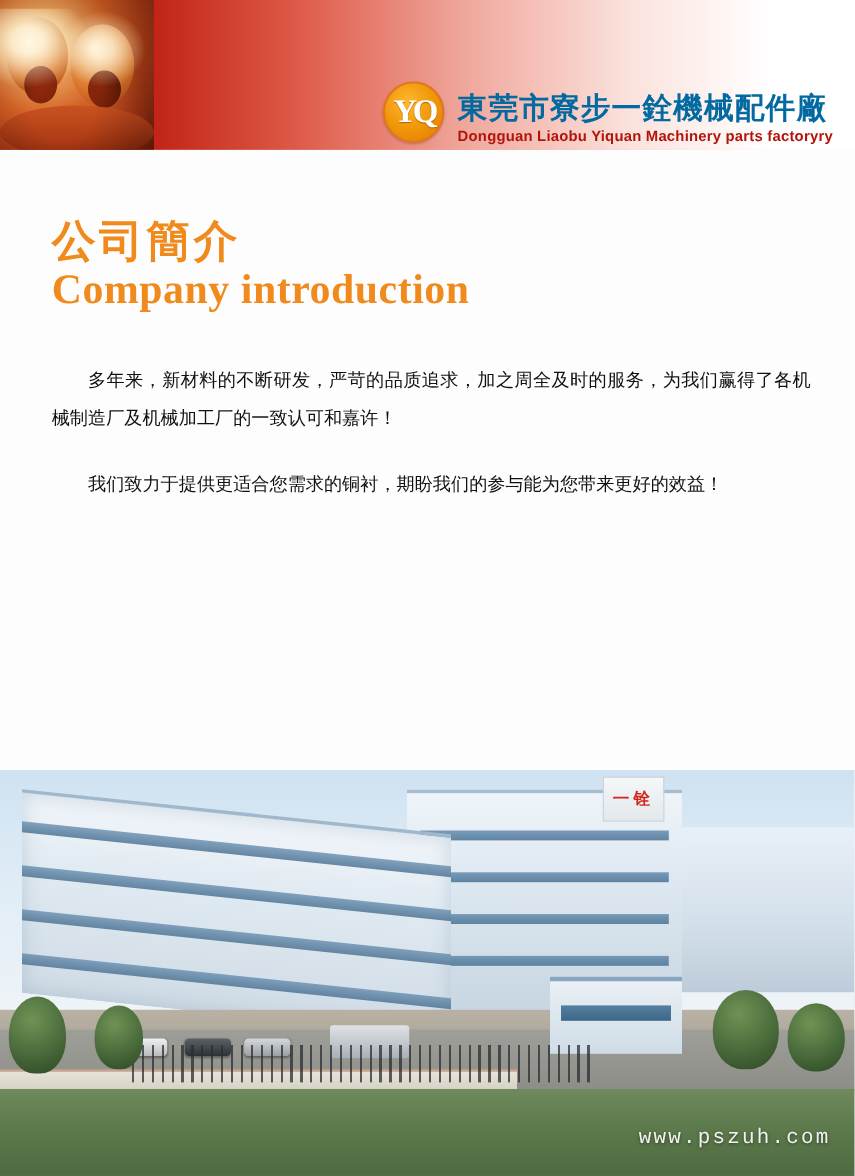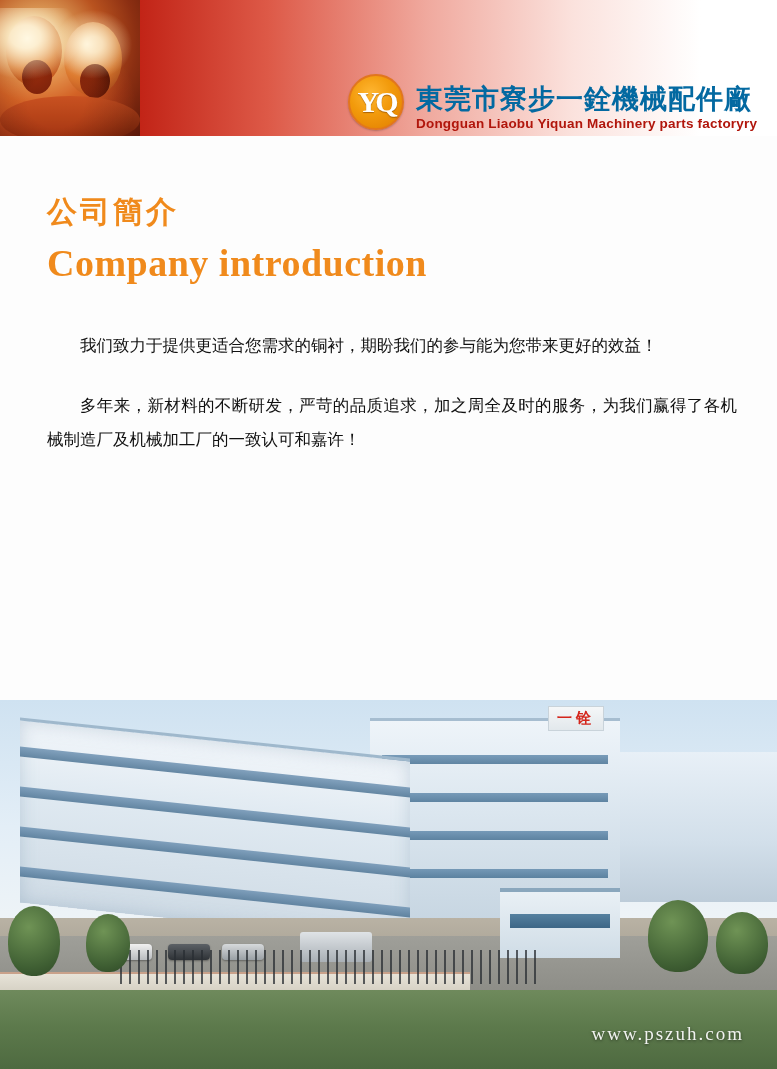--- a/index.html
+++ b/index.html
@@ -125,21 +125,21 @@
     margin-top: 5px;
     white-space: nowrap;
   }
 
   
   .title-cn {
     position: absolute;
     left: 47px;
     top: 192px;
     font-family: "DejaVu Sans", sans-serif;
-    font-size: 30px;
+    font-size: 40px;
     font-weight: bold;
     color: #f08a1c;
     letter-spacing: 3px;
   }
   .title-en {
     position: absolute;
     left: 47px;
     top: 241px;
     font-family: "Liberation Serif", serif;
     font-size: 38px;
@@ -218,21 +218,21 @@
 
   .bldg-far {
     position: absolute;
     left: 600px; top: 52px; width: 177px; height: 150px;
     background: linear-gradient(180deg, #e8f0f7 0%, #d2dfea 60%, #bdccd9 100%);
   }
 
   .rooftop-sign {
     position: absolute;
     left: 548px; top: 6px;
-    padding: 2px 8px;
+    padding: 10px 8px;
     background: linear-gradient(180deg, #f5f7f8, #e2e8ec);
     border: 1px solid #c9d3da;
     color: #d4261c;
     font-family: "DejaVu Sans", sans-serif;
     font-size: 15px;
     font-weight: bold;
     letter-spacing: 4px;
   }
 
   .ground {
@@ -283,23 +283,23 @@
     position: absolute; border-radius: 50% 50% 45% 45%;
     background: radial-gradient(circle at 40% 30%, #6f9355, #3f5f33 70%, #2e4726 100%);
   }
   .t1 { left: 8px;  top: 206px; width: 52px; height: 70px; }
   .t2 { left: 86px; top: 214px; width: 44px; height: 58px; }
   .t3 { left: 648px; top: 200px; width: 60px; height: 72px; }
   .t4 { left: 716px; top: 212px; width: 52px; height: 62px; }
 
   .watermark {
     position: absolute;
-    right: 33px;
+    right: 22px;
     bottom: 24px;
-    font-family: Liberation Serif, serif;
+    font-family: Liberation Mono, monospace;
     font-size: 19px;
     letter-spacing: 2px;
     color: rgba(255,255,255,0.92);
     text-shadow: 0 1px 3px rgba(0,0,0,0.5);
   }
 </style>
 </head>
 <body>
 
 <div class="page">
@@ -323,22 +323,22 @@
     <div class="logo-text">
       <div class="logo-cn">東莞市寮步一銓機械配件廠</div>
       <div class="logo-en">Dongguan Liaobu Yiquan Machinery parts factoryry</div>
     </div>
   </div>
 
   <div class="title-cn">公司簡介</div>
   <div class="title-en">Company introduction</div>
 
   <div class="body-copy">
+    <p class="para indent p2">多年来，新材料的不断研发，严苛的品质追求，加之周全及时的服务，为我们赢得了各机械制造厂及机械加工厂的一致认可和嘉许！</p>
     <p class="para indent p3">我们致力于提供更适合您需求的铜衬，期盼我们的参与能为您带来更好的效益！</p>
-    <p class="para indent p2">多年来，新材料的不断研发，严苛的品质追求，加之周全及时的服务，为我们赢得了各机械制造厂及机械加工厂的一致认可和嘉许！</p>
   </div>
 
   <div class="photo">
     <div class="sky"></div>
 
     <div class="bldg-far"></div>
 
     <div class="bldg-right">
       <div class="win w1"></div>
       <div class="win w2"></div>

